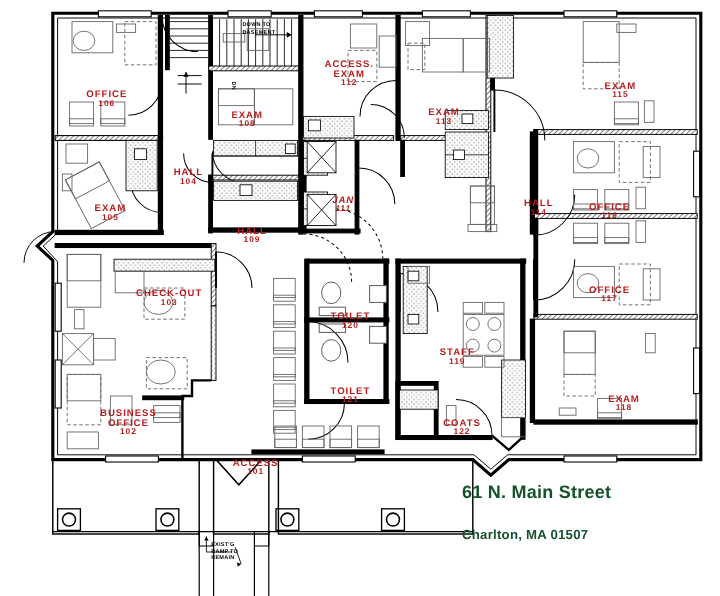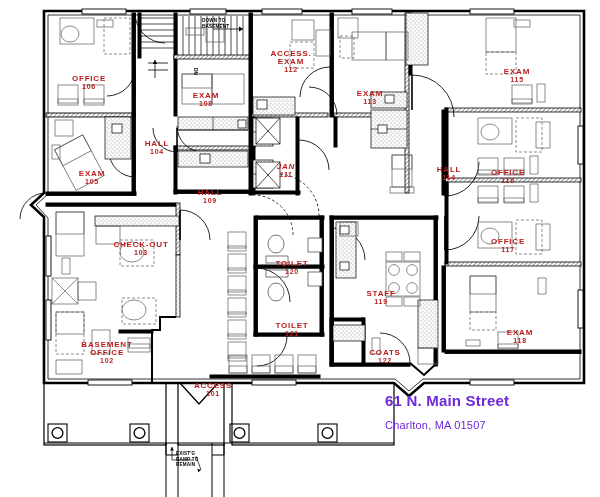--- a/index.html
+++ b/index.html
@@ -7,23 +7,23 @@
        font-family:"Liberation Sans",sans-serif;color:#000;}
   #plan{position:absolute;inset:0;}
   svg{position:absolute;left:0;top:0;}
   .lbl{position:absolute;text-align:center;font-weight:bold;
        font-family:"Liberation Sans",sans-serif;color:#b91c1c;
        line-height:1.0;letter-spacing:0.3px;white-space:pre;}
   .lbl .nm{display:block;font-size:8px;letter-spacing:0.8px;}
   .lbl .no{display:block;font-size:7px;letter-spacing:0.8px;}
   .note{position:absolute;font-weight:bold;font-size:4.6px;
         letter-spacing:0.2px;line-height:1.25;color:#000;white-space:pre;}
-  #addr{position:absolute;left:385px;top:392px;color:#6d28d9;}
+  #addr{position:absolute;left:385px;top:402px;color:#14532d;}
   #addr .l1{font-size:15px;font-weight:bold;letter-spacing:0.2px;}
-  #addr .l2{font-size:11px;font-weight:normal;letter-spacing:0.2px;margin-top:10px;}
+  #addr .l2{font-size:11px;font-weight:bold;letter-spacing:0.2px;margin-top:21px;}
 </style>
 </head>
 <body>
 
 <div id="plan">
 
 <svg width="600" height="497" viewBox="0 0 600 497">
   <defs>
     <pattern id="hatchWall" width="3" height="3" patternUnits="userSpaceOnUse" patternTransform="rotate(45)">
       <rect width="3" height="3" fill="#ffffff"></rect>
@@ -436,21 +436,21 @@
   <span class="nm">EXAM</span><span class="no">115</span></div>
 <div class="lbl" style="left:478px;top:137px;width:60px;">
   <span class="nm">OFFICE</span><span class="no">116</span></div>
 <div class="lbl" style="left:478px;top:206px;width:60px;">
   <span class="nm">OFFICE</span><span class="no">117</span></div>
 <div class="lbl" style="left:492px;top:297px;width:56px;">
   <span class="nm">EXAM</span><span class="no">118</span></div>
 <div class="lbl" style="left:100px;top:209px;width:82px;">
   <span class="nm">CHECK-OUT</span><span class="no">103</span></div>
 <div class="lbl" style="left:76px;top:309px;width:62px;">
-  <span class="nm">BASEMENT</span><span class="nm">OFFICE</span><span class="no">102</span></div>
+  <span class="nm">BUSINESS</span><span class="nm">OFFICE</span><span class="no">102</span></div>
 <div class="lbl" style="left:182px;top:350px;width:62px;">
   <span class="nm">ACCESS</span><span class="no">101</span></div>
 <div class="lbl" style="left:265px;top:228px;width:54px;">
   <span class="nm">TOILET</span><span class="no">120</span></div>
 <div class="lbl" style="left:265px;top:290px;width:54px;">
   <span class="nm">TOILET</span><span class="no">121</span></div>
 <div class="lbl" style="left:358px;top:317px;width:54px;">
   <span class="nm">COATS</span><span class="no">122</span></div>
 <div class="lbl" style="left:355px;top:258px;width:52px;">
   <span class="nm">STAFF</span><span class="no">119</span></div>

